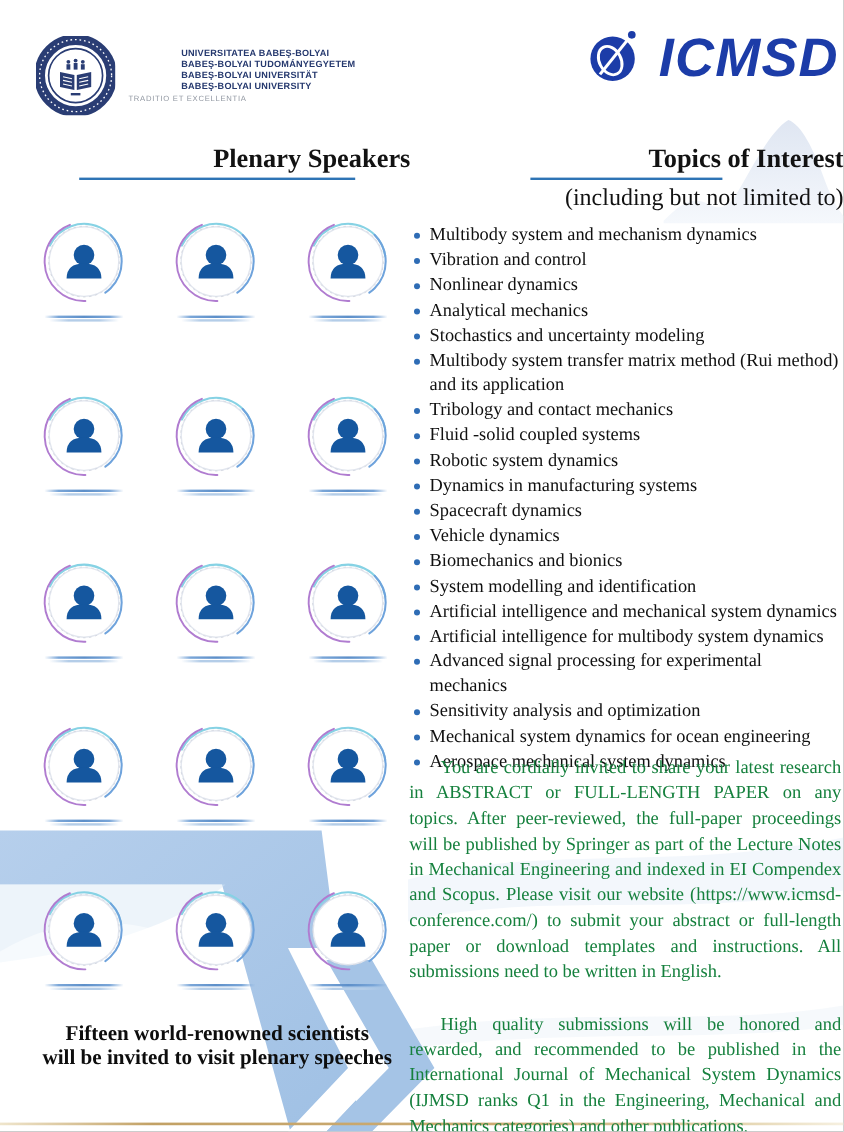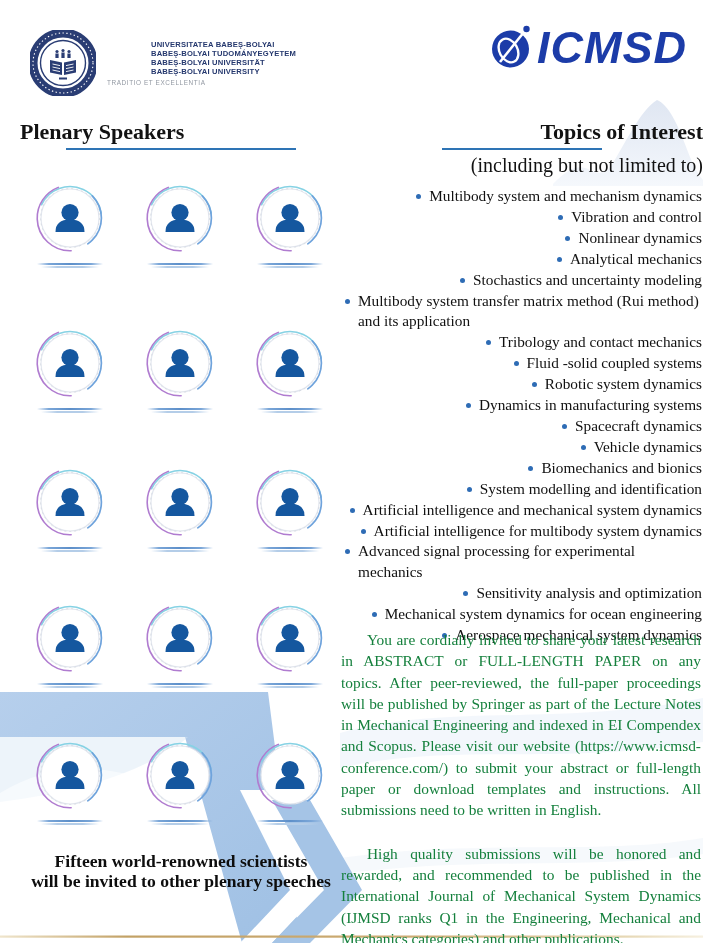--- a/index.html
+++ b/index.html
@@ -12,32 +12,32 @@
   .content { position:absolute; inset:0; z-index:1; }
 
   
   .uni-logo { position:absolute; left:30px; top:30px; display:flex; align-items:center; }
   .uni-text { margin-left:11px; font-family:"Liberation Sans", sans-serif; }
   .uni-text .l { font-size:7.6px; font-weight:bold; color:#25386e; line-height:9px; letter-spacing:.2px;padding-left:44px; }
   .uni-text .motto { font-size:6.4px; color:#9298a2; letter-spacing:.6px; margin-top:3px; }
 
   .icmsd { position:absolute; left:491px; top:24px; display:flex; align-items:center; }
   .icmsd-text { font-family:"Liberation Sans", sans-serif; font-weight:900; font-style:italic;
-    font-size:45px; color:#1c3ca8; letter-spacing:1px; margin-left:4px; line-height:1; }
+    font-size:45px; color:#1c3ca8; letter-spacing:1px; margin-left:16px; line-height:1; }
 
   
-  .left-col-head { position:absolute; left:20px; top:118px; width:322px; text-align:left; }
+  .left-col-head { position:absolute; left:20px; top:118px; width:322px; text-align:right; }
   .right-col-head { position:absolute; left:340px; top:118px; width:363px; text-align:right; }
   .sec-title { font-size:22px; font-weight:bold; color:#121212; display:inline-block; line-height:1.25; }
   .rule { height:2.5px; background:#2e74b5; margin:2px auto 0 auto; }
   .subtitle { font-size:20px; color:#121212; margin-top:4px; }
 
   
   .topics-list { position:absolute; left:344px; top:186px; width:358px; list-style:none; }
-  .topics-list li { display:flex; font-size:15.3px; line-height:20.9px; color:#101010;justify-content:flex-end; }
+  .topics-list li { display:flex; font-size:15.3px; line-height:20.9px; color:#101010; }
   .topics-list .dot { width:5px; height:5px; border-radius:50%; background:#2e6cb5; flex:0 0 5px;
     margin:8px 8px 0 1px; }
 
   
   .paras { position:absolute; left:341px; top:629px; width:360px; }
   .paras p { font-size:15.4px; line-height:21.3px; text-align:justify; text-indent:26px; color:#15803d; }
   .paras p + p { margin-top:22px; }
 
   
   .speaker-row { position:absolute; left:15px; width:332px; display:grid;
@@ -443,18 +443,18 @@
         <circle cx="36" cy="30.5" r="8.6" fill="#15579f"></circle>
         <path d="M21.5 50 q0 -12.5 14.5 -12.5 q14.5 0 14.5 12.5 z" fill="#15579f"></path>
       </svg>
       <div class="name-line"></div>
     </div>
   </div>
       </div>
 
     <div class="caption">
       <div>Fifteen world-renowned scientists</div>
-      <div>will be invited to other plenary speeches</div>
+      <div>will be invited to visit plenary speeches</div>
     </div>
 
   </div>
 
 </div>
 
 </body></html>

